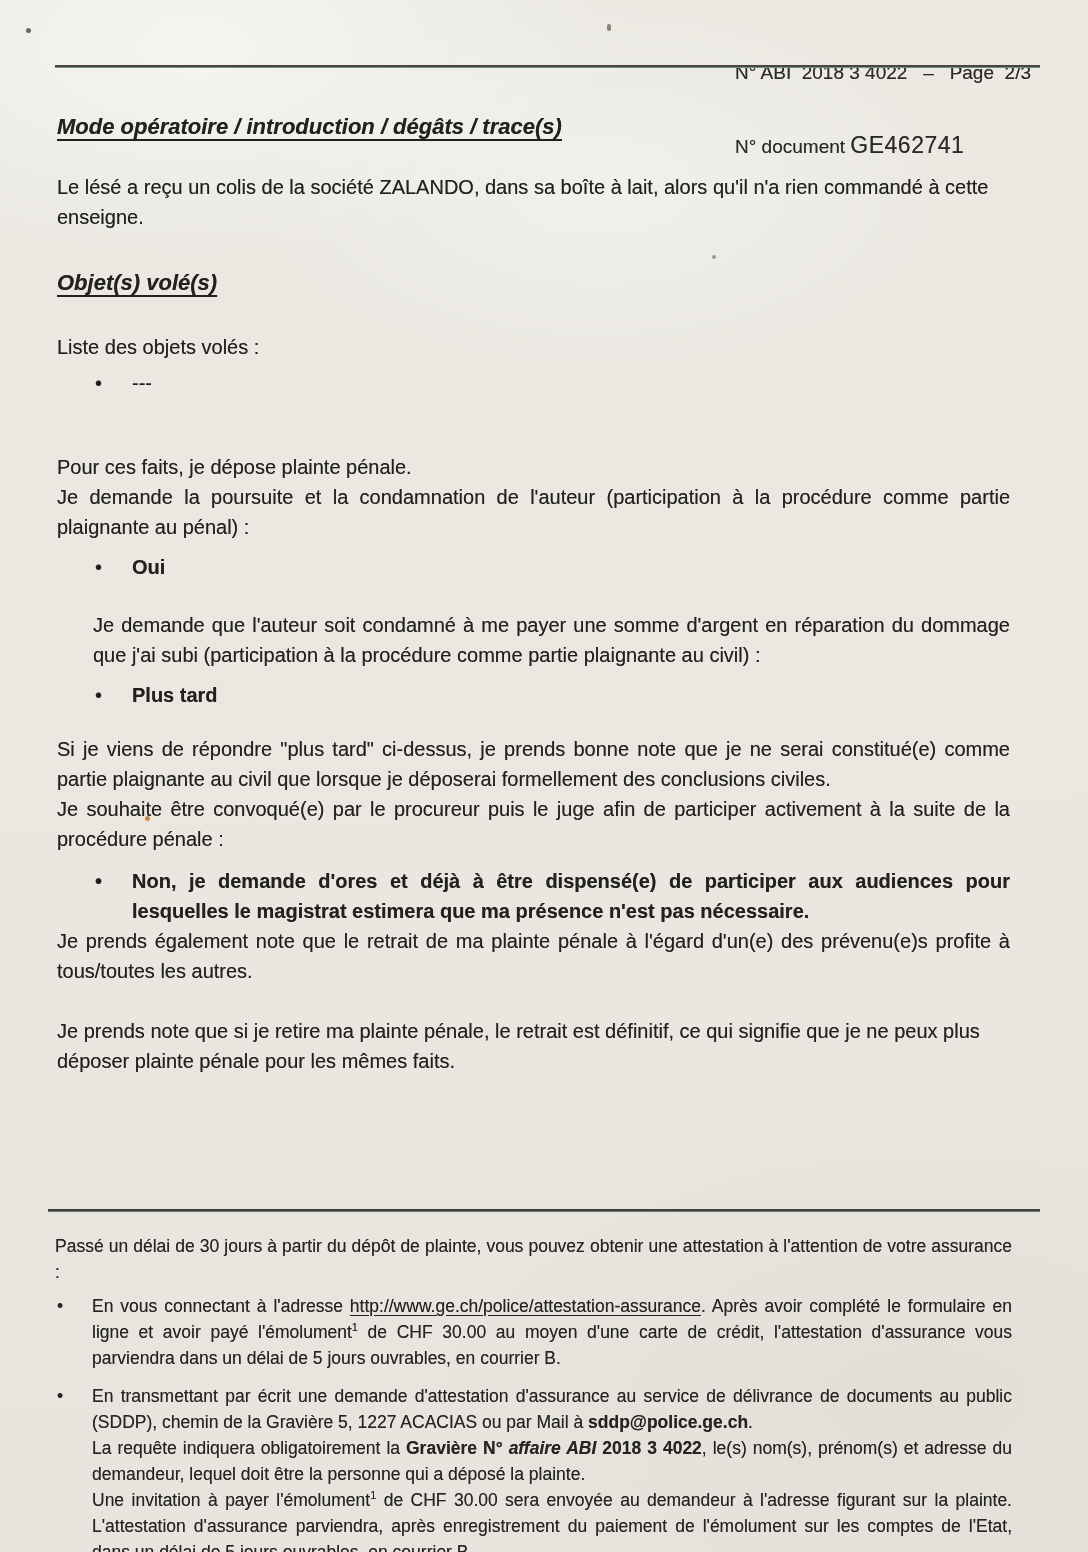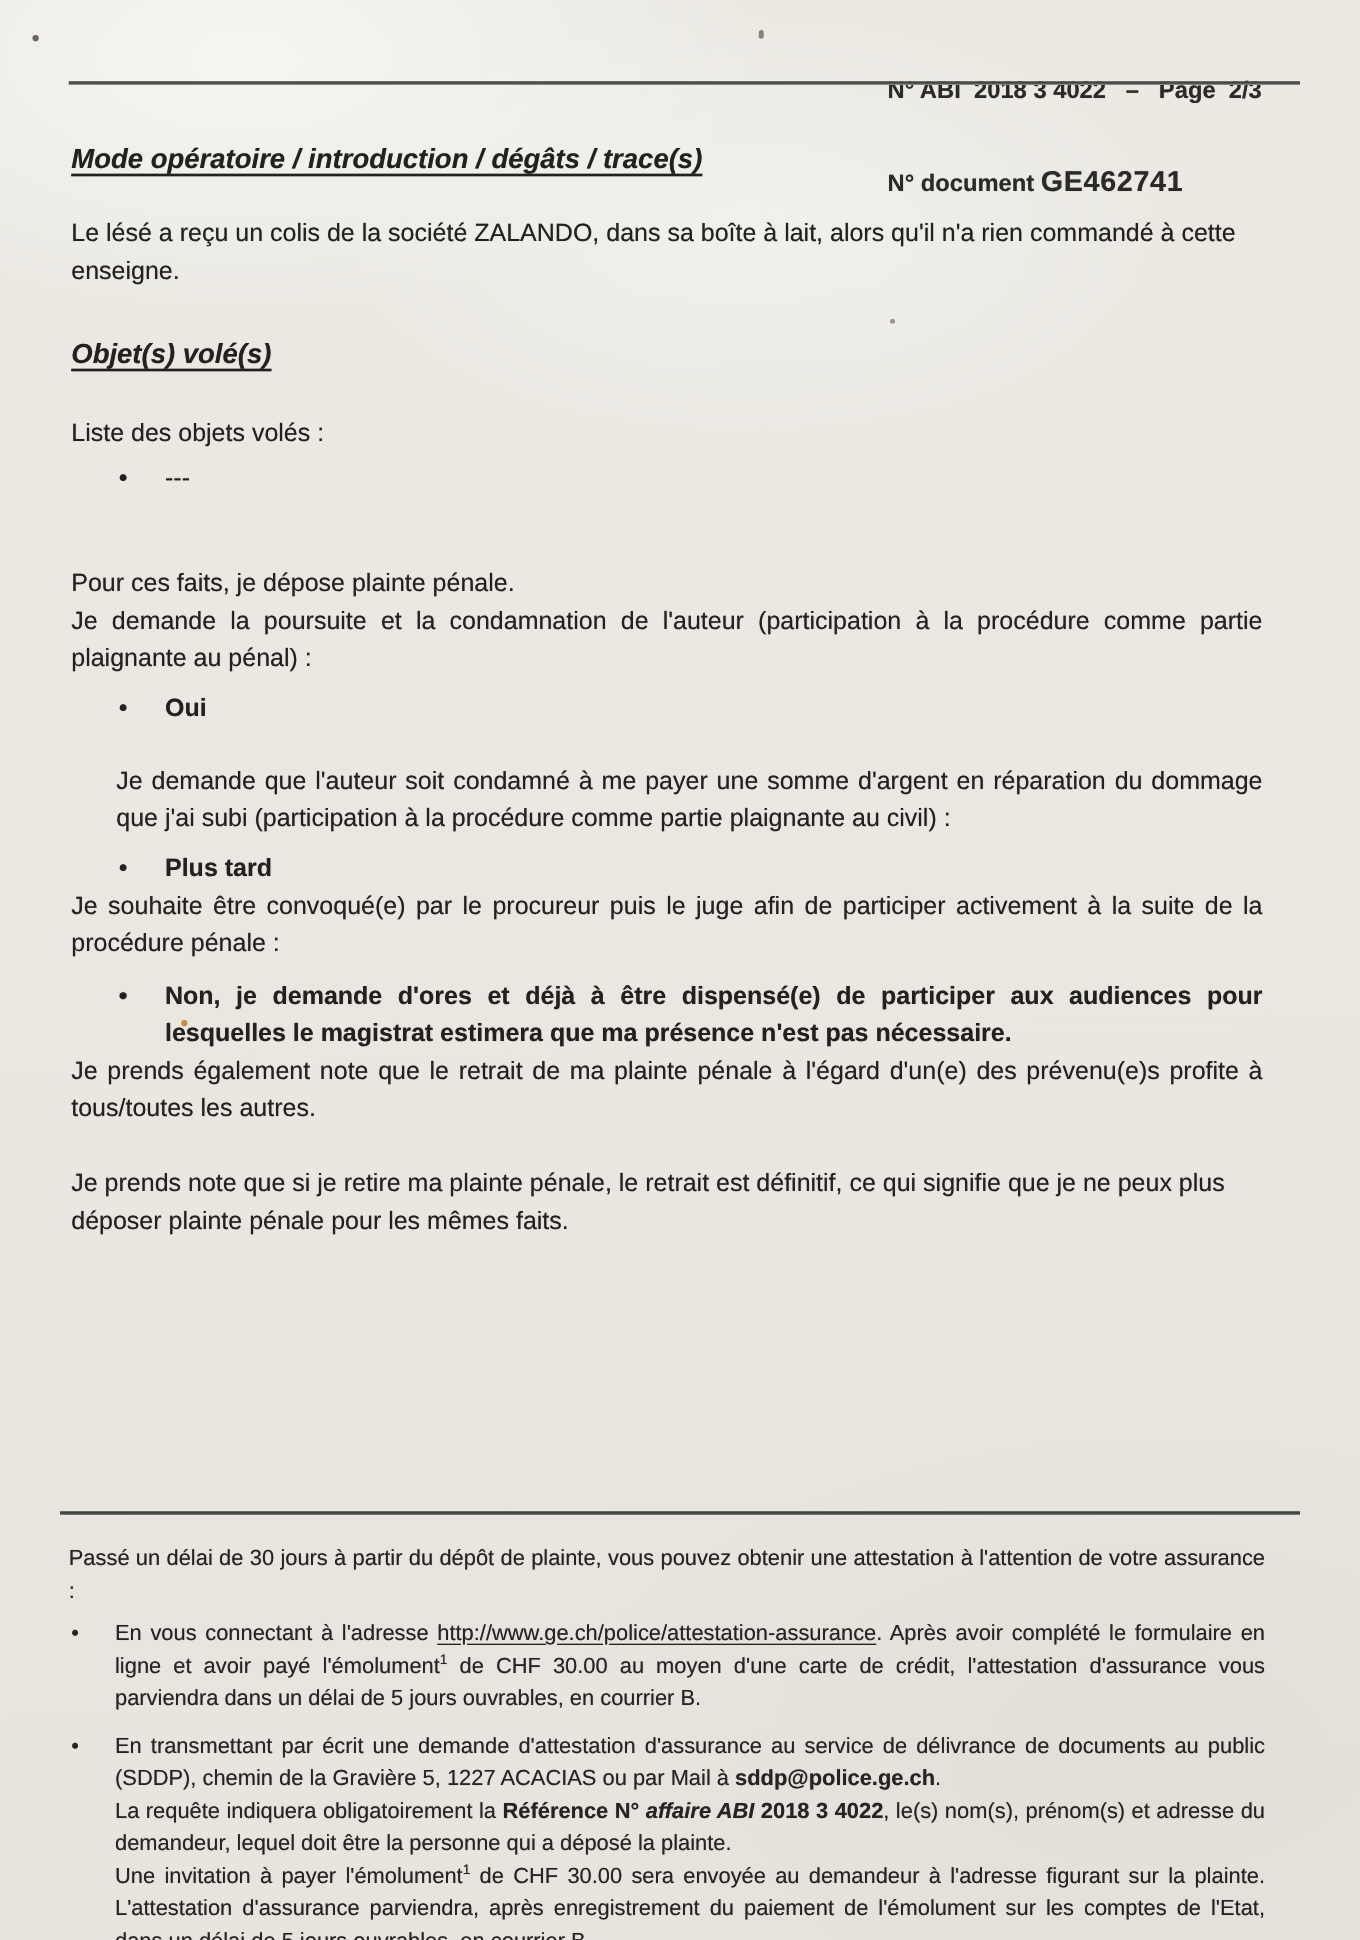--- a/index.html
+++ b/index.html
@@ -18,24 +18,23 @@
     background:
       radial-gradient(ellipse 600px 300px at 18% 3%, rgba(255,255,255,0.55), rgba(255,255,255,0) 70%),
       radial-gradient(ellipse 500px 260px at 55% 12%, rgba(255,255,255,0.35), rgba(255,255,255,0) 70%),
       radial-gradient(ellipse 700px 400px at 85% 90%, rgba(222,219,210,0.6), rgba(222,219,210,0) 70%),
       linear-gradient(178deg, #ebe9e2 0%, #e9e7e0 55%, #e6e4dd 100%);
   }
   .txt { text-shadow: 0 0 0.6px rgba(40,40,40,0.55); }
 
   
   .header-meta {
-    position: absolute; top: 13px; left: 710px;
+    position: absolute; top: 13px; left: 735px;
     font-size: 19px; line-height: 24px; color: #2b2a28;
     white-space: pre;
-    font-weight: bold;
   }
   .doc-number { font-size: 23px; letter-spacing: 0.5px; }
   .header-rule {
     position: absolute; top: 65px; left: 55px; width: 985px; height: 2px;
     background: #4a463f;
     border-bottom: 1px solid rgba(150, 200, 205, 0.55);
   }
 
   
   .content {
@@ -131,20 +130,21 @@
       <span class="btext bold">Oui</span>
     </div>
 
     <p class="p just mt28">Je demande que l'auteur soit condamné à me payer une somme d'argent en réparation du dommage que j'ai subi (participation à la procédure comme partie plaignante au civil) :</p>
 
     <div class="bullet mt10">
       <span class="glyph">•</span>
       <span class="btext bold">Plus tard</span>
     </div>
 
+    <p class="p just mt24">Si je viens de répondre "plus tard" ci-dessus, je prends bonne note que je ne serai constitué(e) comme partie plaignante au civil que lorsque je déposerai formellement des conclusions civiles.</p>
 
     <p class="p just">Je souhaite être convoqué(e) par le procureur puis le juge afin de participer activement à la suite de la procédure pénale :</p>
 
     <div class="bullet mt12">
       <span class="glyph bold">•</span>
       <span class="btext bold just">Non, je demande d'ores et déjà à être dispensé(e) de participer aux audiences pour lesquelles le magistrat estimera que ma présence n'est pas nécessaire.</span>
     </div>
 
     <p class="p just">Je prends également note que le retrait de ma plainte pénale à l'égard d'un(e) des prévenu(e)s profite à tous/toutes les autres.</p>
 
@@ -160,20 +160,20 @@
 
     <div class="bullet mt8">
       <span class="glyph">•</span>
       <span class="btext just"><span>En vous connectant à l'adresse </span><span class="f-url">http://www.ge.ch/police/attestation-assurance</span><span>. Après avoir complété le formulaire en ligne et avoir payé l'émolument</span><span class="sup">1</span><span> de CHF 30.00 au moyen d'une carte de crédit, l'attestation d'assurance vous parviendra dans un délai de 5 jours ouvrables, en courrier B.</span></span>
     </div>
 
     <div class="bullet mt12">
       <span class="glyph">•</span>
       <span class="btext">
         <p class="p just"><span>En transmettant par écrit une demande d'attestation d'assurance au service de délivrance de documents au public (SDDP), chemin de la Gravière 5, 1227 ACACIAS ou par Mail à </span><span class="bold">sddp@police.ge.ch</span><span>.</span></p>
-        <p class="p just"><span>La requête indiquera obligatoirement la </span><span class="bold">Référence N° </span><span class="bolditalic">affaire ABI </span><span class="bold">2018 3 4022</span><span>, le(s) nom(s), prénom(s) et adresse du demandeur, lequel doit être la personne qui a déposé la plainte.</span></p>
+        <p class="p just"><span>La requête indiquera obligatoirement la </span><span class="bold">Gravière N° </span><span class="bolditalic">affaire ABI </span><span class="bold">2018 3 4022</span><span>, le(s) nom(s), prénom(s) et adresse du demandeur, lequel doit être la personne qui a déposé la plainte.</span></p>
         <p class="p just"><span>Une invitation à payer l'émolument</span><span class="sup">1</span><span> de CHF 30.00 sera envoyée au demandeur à l'adresse figurant sur la plainte. L'attestation d'assurance parviendra, après enregistrement du paiement de l'émolument sur les comptes de l'Etat, dans un délai de 5 jours ouvrables, en courrier B.</span></p>
       </span>
     </div>
 
   </div>
 
 </div>
 
 </body></html>

